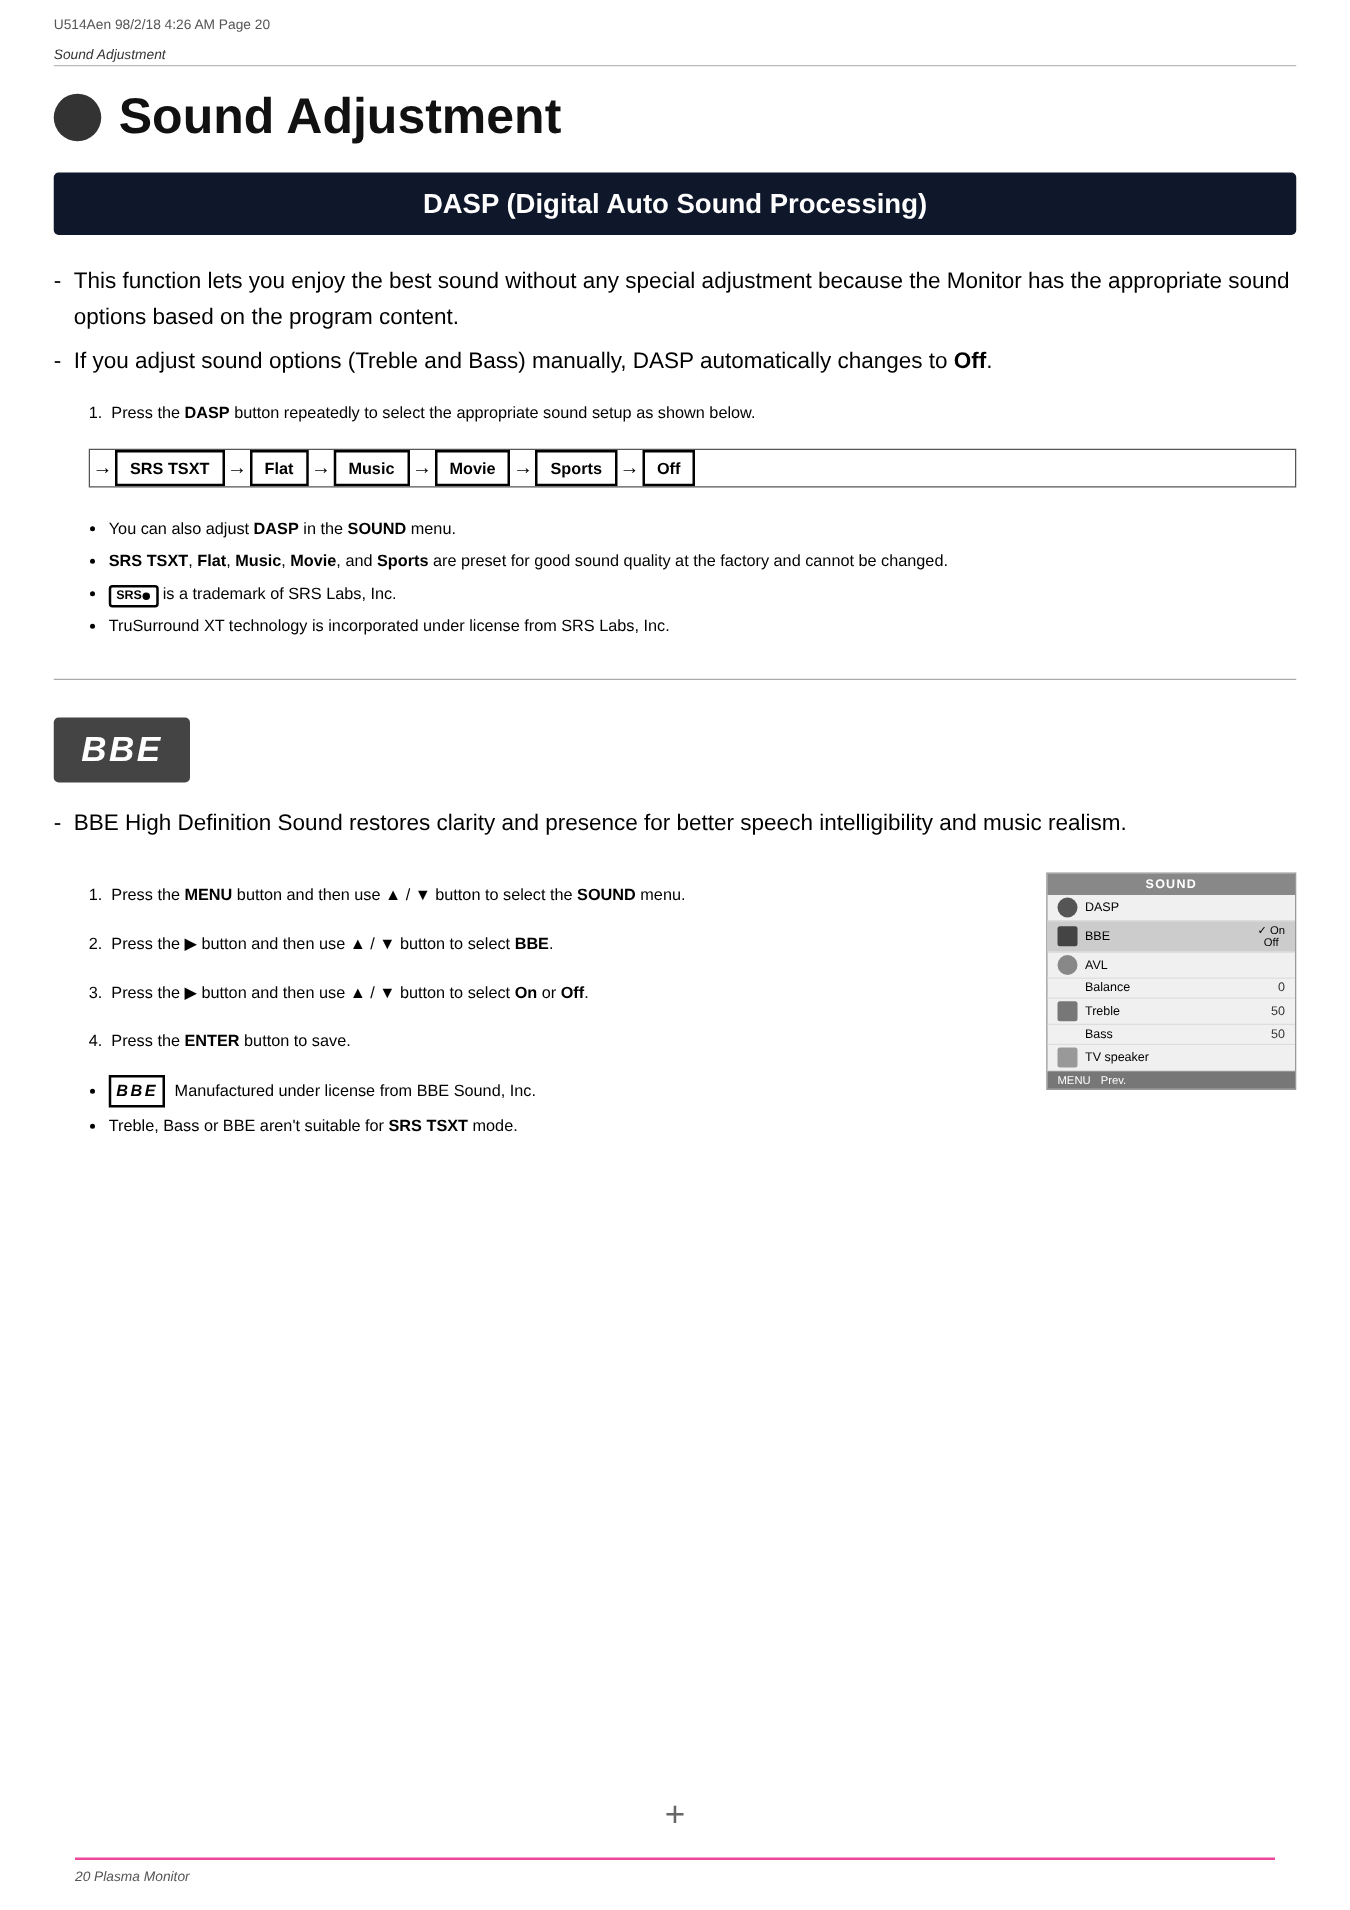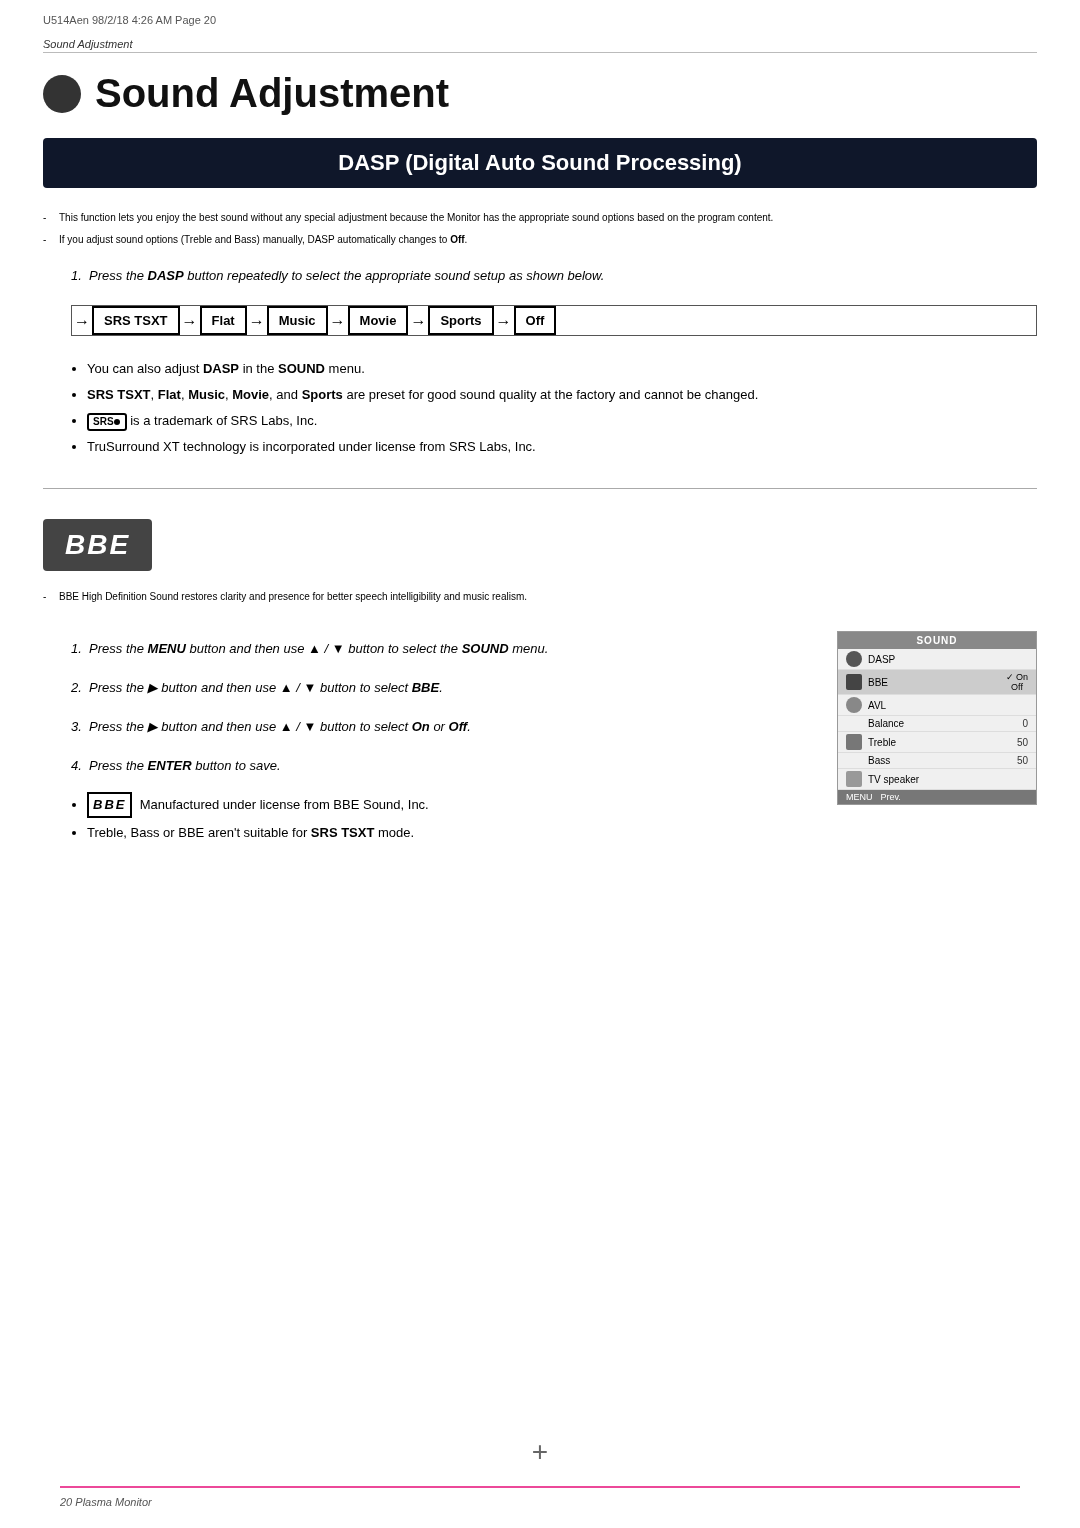--- a/index.html
+++ b/index.html
@@ -65,38 +65,37 @@
       text-align: center;
       padding: 12px 0;
       font-size: 22px;
       font-weight: bold;
       border-radius: 4px;
       margin-bottom: 22px;
     }
 
     
     .body-text {
-      font-size: 10px;
+      font-size: 18px;
       line-height: 1.6;
       margin-bottom: 6px;
       padding-left: 16px;
       position: relative;
     }
     .body-text::before {
       content: '-';
       position: absolute;
       left: 0;
     }
 
     
     .step {
       font-size: 13px;
       margin: 18px 0 12px 28px;
       line-height: 1.6;
-      font-style: italic;
     }
 
     
     .flow-diagram {
       display: flex;
       align-items: center;
       margin: 18px 0 22px 28px;
       border: 1px solid #555;
     }
     .flow-item {

